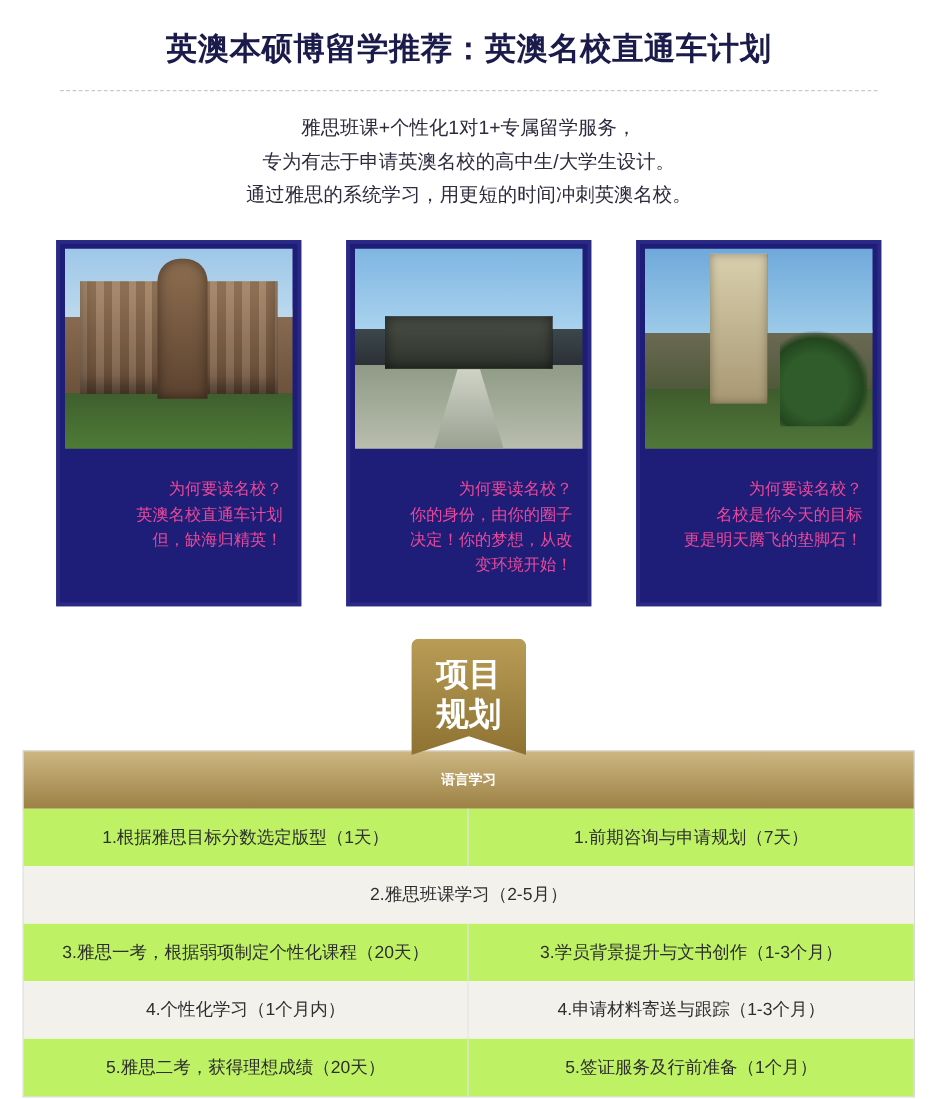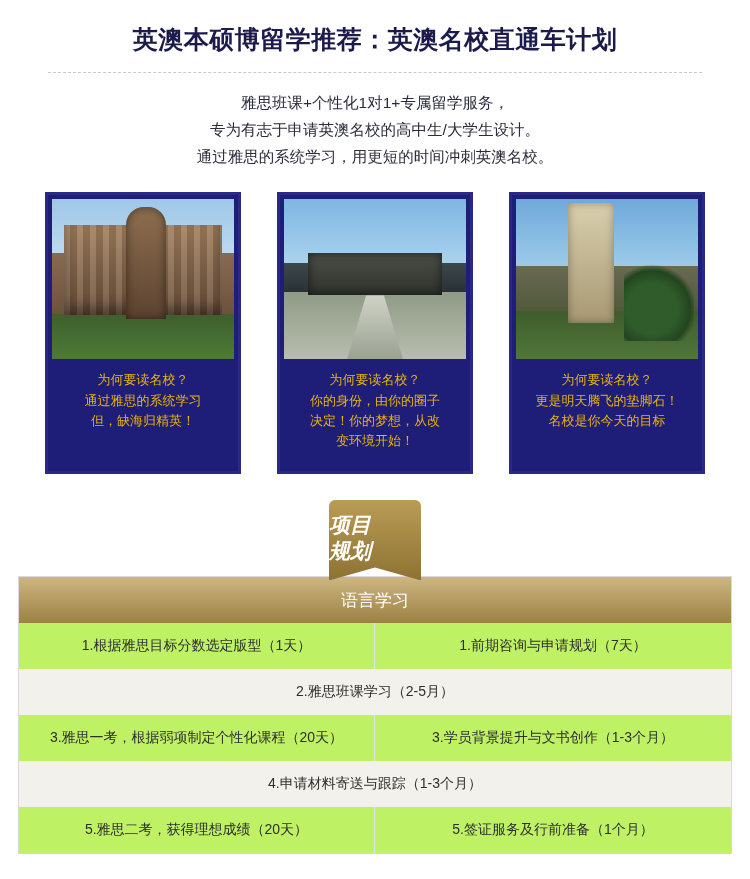--- a/index.html
+++ b/index.html
@@ -127,63 +127,62 @@
     box-shadow: inset 0 0 8px rgba(0,0,0,0.35);
   }
   .photo-3::after {
     content: "";
     position: absolute;
     right: 4px; bottom: 18px; width: 70px; height: 80px;
     background: radial-gradient(circle at 40% 60%, #2f5c2a 0 40%, #23451f 60%, rgba(0,0,0,0) 70%);
   }
 
   .card-text {
-    padding: 11px 8px 16px 8px;
-    text-align: center;
-    color: #eab308;
+    padding: 22px 8px 16px 8px;
+    text-align: right;
+    color: #ec4899;
     font-size: 13px;
     line-height: 1.55;
   }
 
   
   .badge-wrap {
     margin-top: 26px;
     display: flex;
     justify-content: center;
   }
   .badge {
     width: 92px;
     padding: 12px 0 16px 0;
     background: linear-gradient(#b99c55, #8d7233);
     color: #ffffff;
-    text-align: left;
-    font-size: 21px;
+    text-align: center;
+    font-size: 26px;
     font-weight: bold;
     line-height: 1.25;
     border-radius: 6px 6px 0 0;
     clip-path: polygon(0 0, 100% 0, 100% 100%, 50% 84%, 0 100%);
-    font-style: italic;
   }
 
   
   .table {
     margin: -4px auto 0 auto;
     width: 714px;
     border: 1px solid #d9d9d9;
     background: #ffffff;
     box-sizing: border-box;
   }
   .trow {
     display: flex;
   }
   .thead .tcell {
     background: linear-gradient(#cdb682, #9c8144);
     color: #ffffff;
-    font-size: 17px;
-    font-weight: normal;
+    font-size: 11px;
+    font-weight: bold;
     height: 46px;
   }
   .tcell {
     flex: 1 1 50%;
     box-sizing: border-box;
     height: 46px;
     display: flex;
     align-items: center;
     justify-content: center;
     font-size: 14px;
@@ -211,41 +210,41 @@
     <div>专为有志于申请英澳名校的高中生/大学生设计。</div>
     <div>通过雅思的系统学习，用更短的时间冲刺英澳名校。</div>
   </div>
 
   <div class="cards">
 
     <div class="card">
       <div class="card-photo photo-1"></div>
       <div class="card-text">
         <div>为何要读名校？</div>
-        <div>通过雅思的系统学习</div>
+        <div>英澳名校直通车计划</div>
         <div>但，缺海归精英！</div>
       </div>
     </div>
 
     <div class="card">
       <div class="card-photo photo-2"></div>
       <div class="card-text">
         <div>为何要读名校？</div>
         <div>你的身份，由你的圈子</div>
         <div>决定！你的梦想，从改</div>
         <div>变环境开始！</div>
       </div>
     </div>
 
     <div class="card">
       <div class="card-photo photo-3"></div>
       <div class="card-text">
         <div>为何要读名校？</div>
+        <div>名校是你今天的目标</div>
         <div>更是明天腾飞的垫脚石！</div>
-        <div>名校是你今天的目标</div>
       </div>
     </div>
 
   </div>
 
   <div class="badge-wrap">
     <div class="badge">
       <div>项目</div>
       <div>规划</div>
     </div>
@@ -265,20 +264,21 @@
     <div class="trow even">
       <div class="tcell">2.雅思班课学习（2-5月）</div>
     </div>
 
     <div class="trow odd">
       <div class="tcell">3.雅思一考，根据弱项制定个性化课程（20天）</div>
       <div class="tcell">3.学员背景提升与文书创作（1-3个月）</div>
     </div>
 
     <div class="trow even">
+      <div class="tcell">4.个性化学习（1个月内）</div>
       <div class="tcell">4.申请材料寄送与跟踪（1-3个月）</div>
     </div>
 
     <div class="trow odd">
       <div class="tcell">5.雅思二考，获得理想成绩（20天）</div>
       <div class="tcell">5.签证服务及行前准备（1个月）</div>
     </div>
 
   </div>
 

